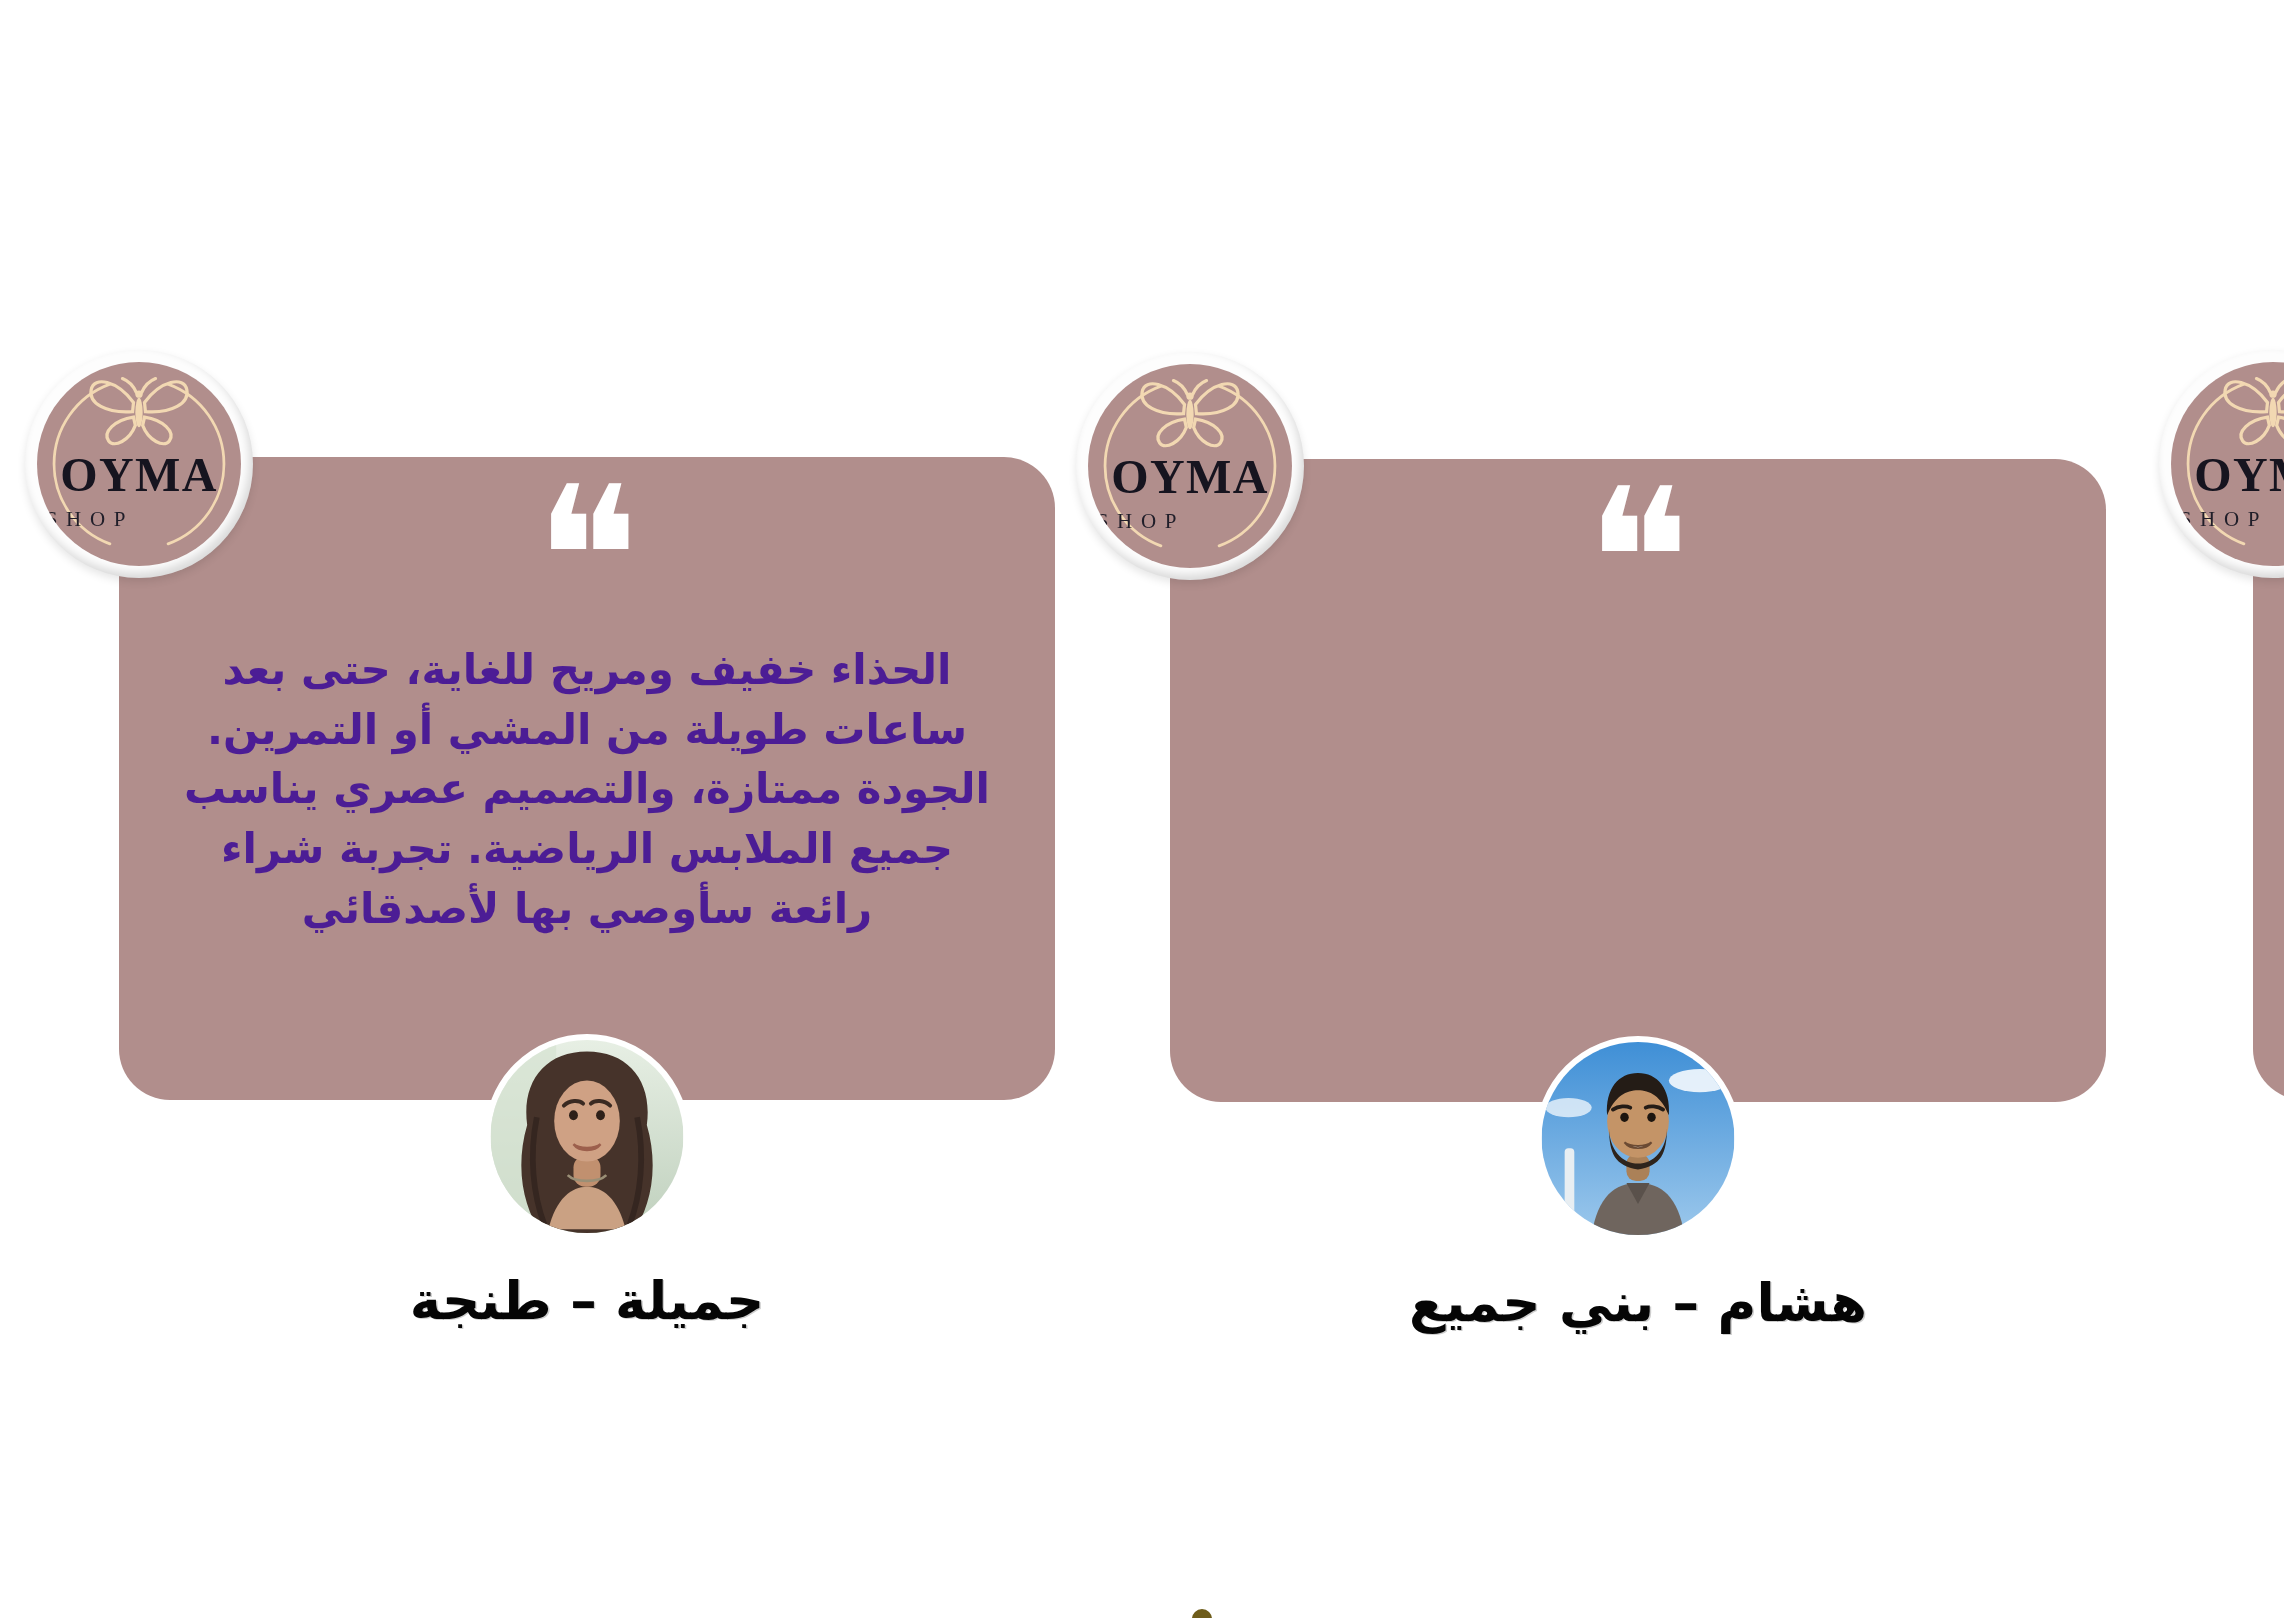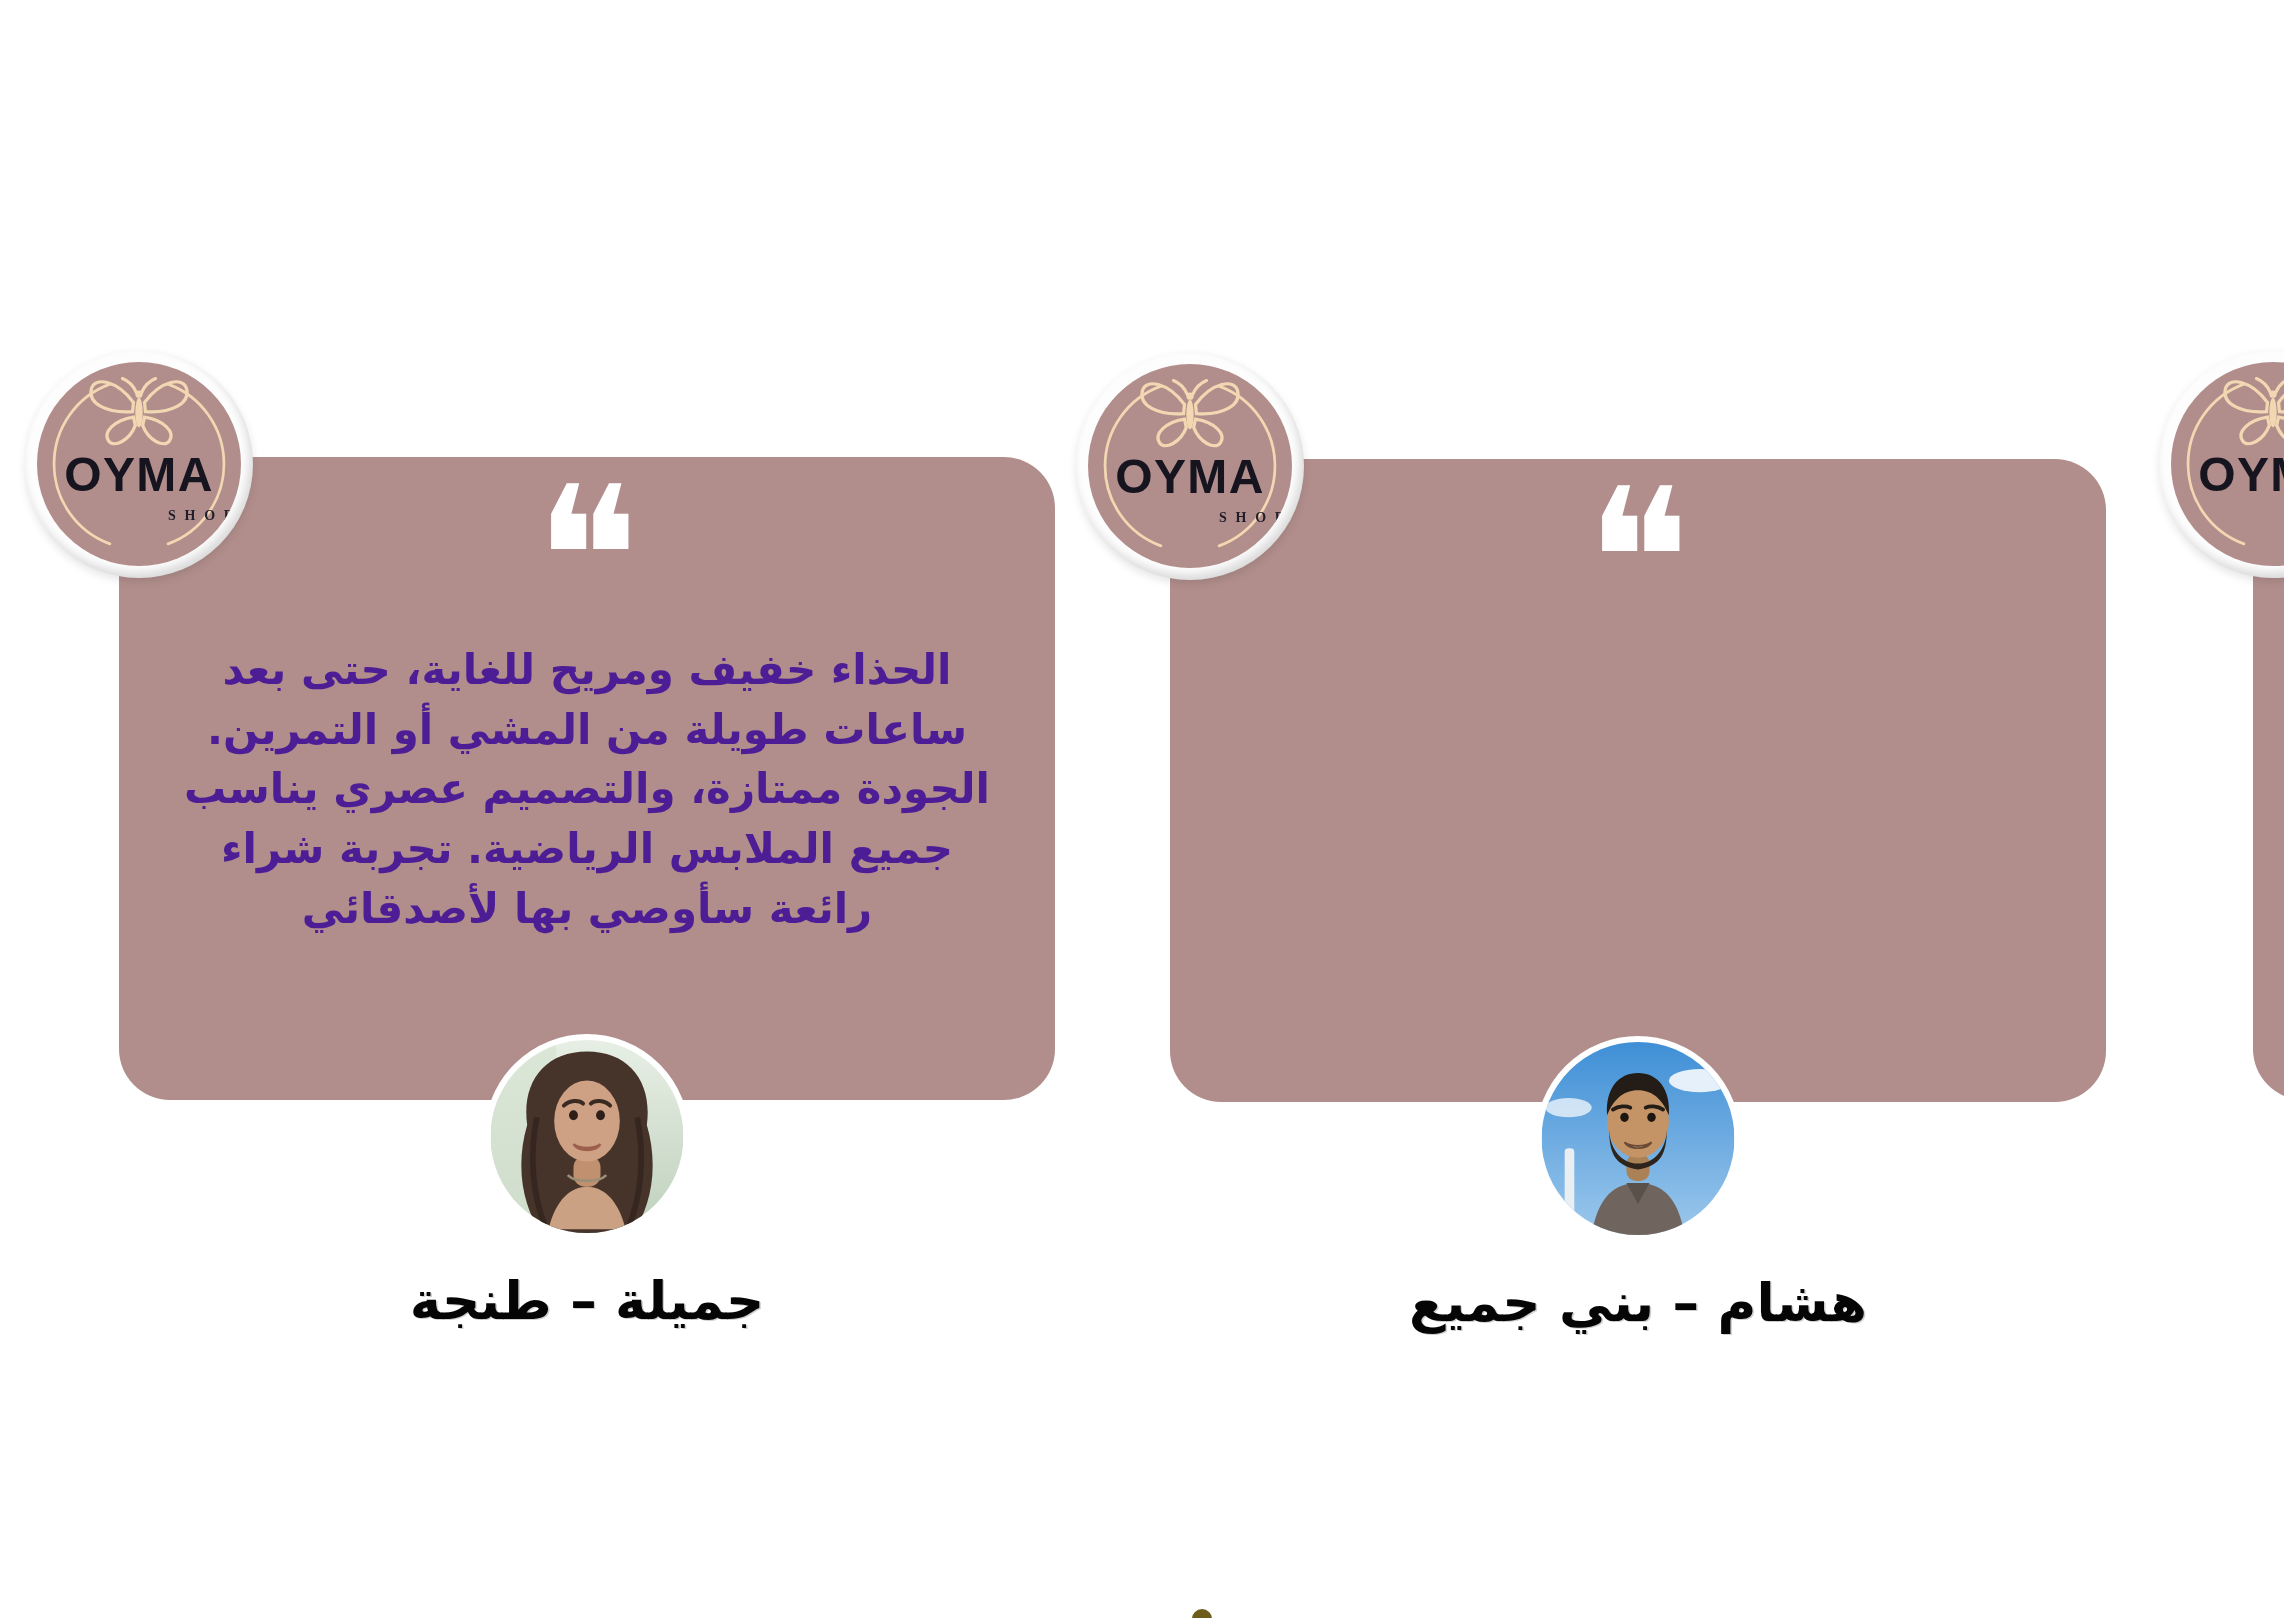--- a/index.html
+++ b/index.html
@@ -76,38 +76,38 @@
     inset:12px;
     border-radius:50%;
     background:#b18e8c;
     overflow:hidden;
   }
   .logo-art{position:absolute;inset:0;}
   .logo-wordmark{
     position:absolute;
     top:89px;left:0;right:0;
     text-align:center;
-    font-family:Liberation Sans, sans-serif;
+    font-family:Liberation Serif, serif;
     font-weight:bold;
     font-size:48px;
     letter-spacing:1.4px;
     color:#16141f;
     line-height:1;
   }
   .logo-sub{
     position:absolute;
     top:147px;left:0;right:0;
-    text-align:right;
+    text-align:left;
     font-family:"Liberation Serif","DejaVu Serif",serif;
-    font-size:14px;
+    font-size:21px;
     letter-spacing:8.7px;
     padding-left:8.7px;
     color:#201e29;
     line-height:1;
-    font-weight:700;
+    font-weight:400;
   }
   .bottom-decoration{
     position:absolute;
     left:1192px;top:1609px;
     width:20px;height:20px;
     border-radius:50%;
     background:#6e5c1a;
   }
 </style>
 </head>

